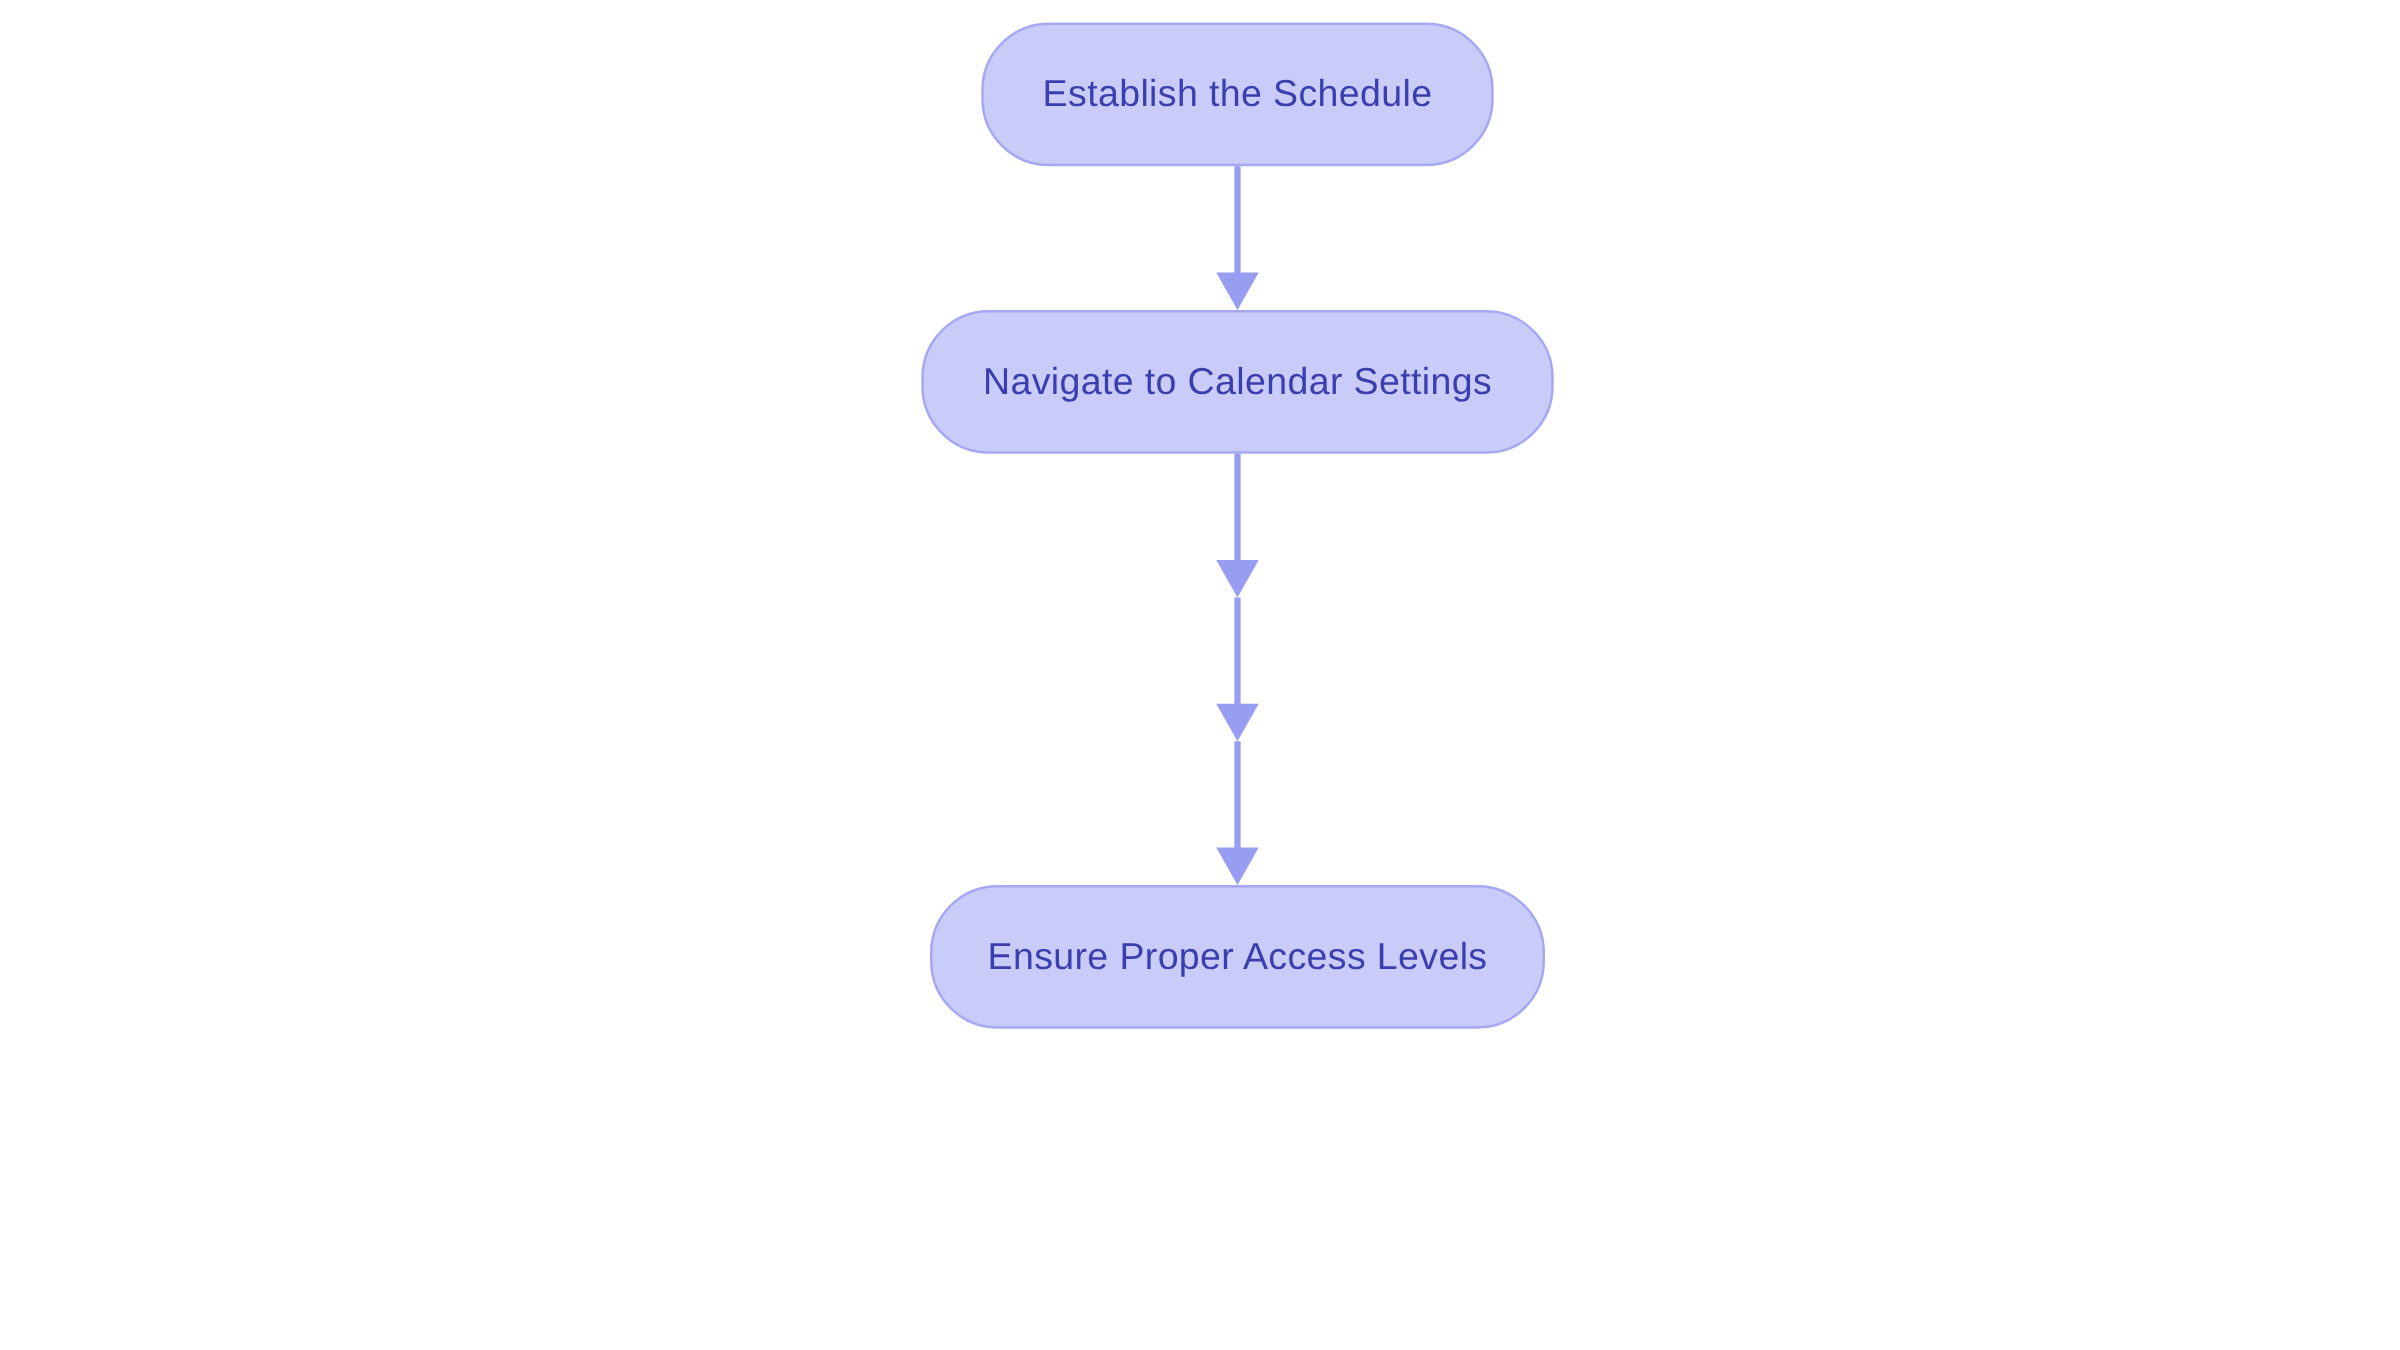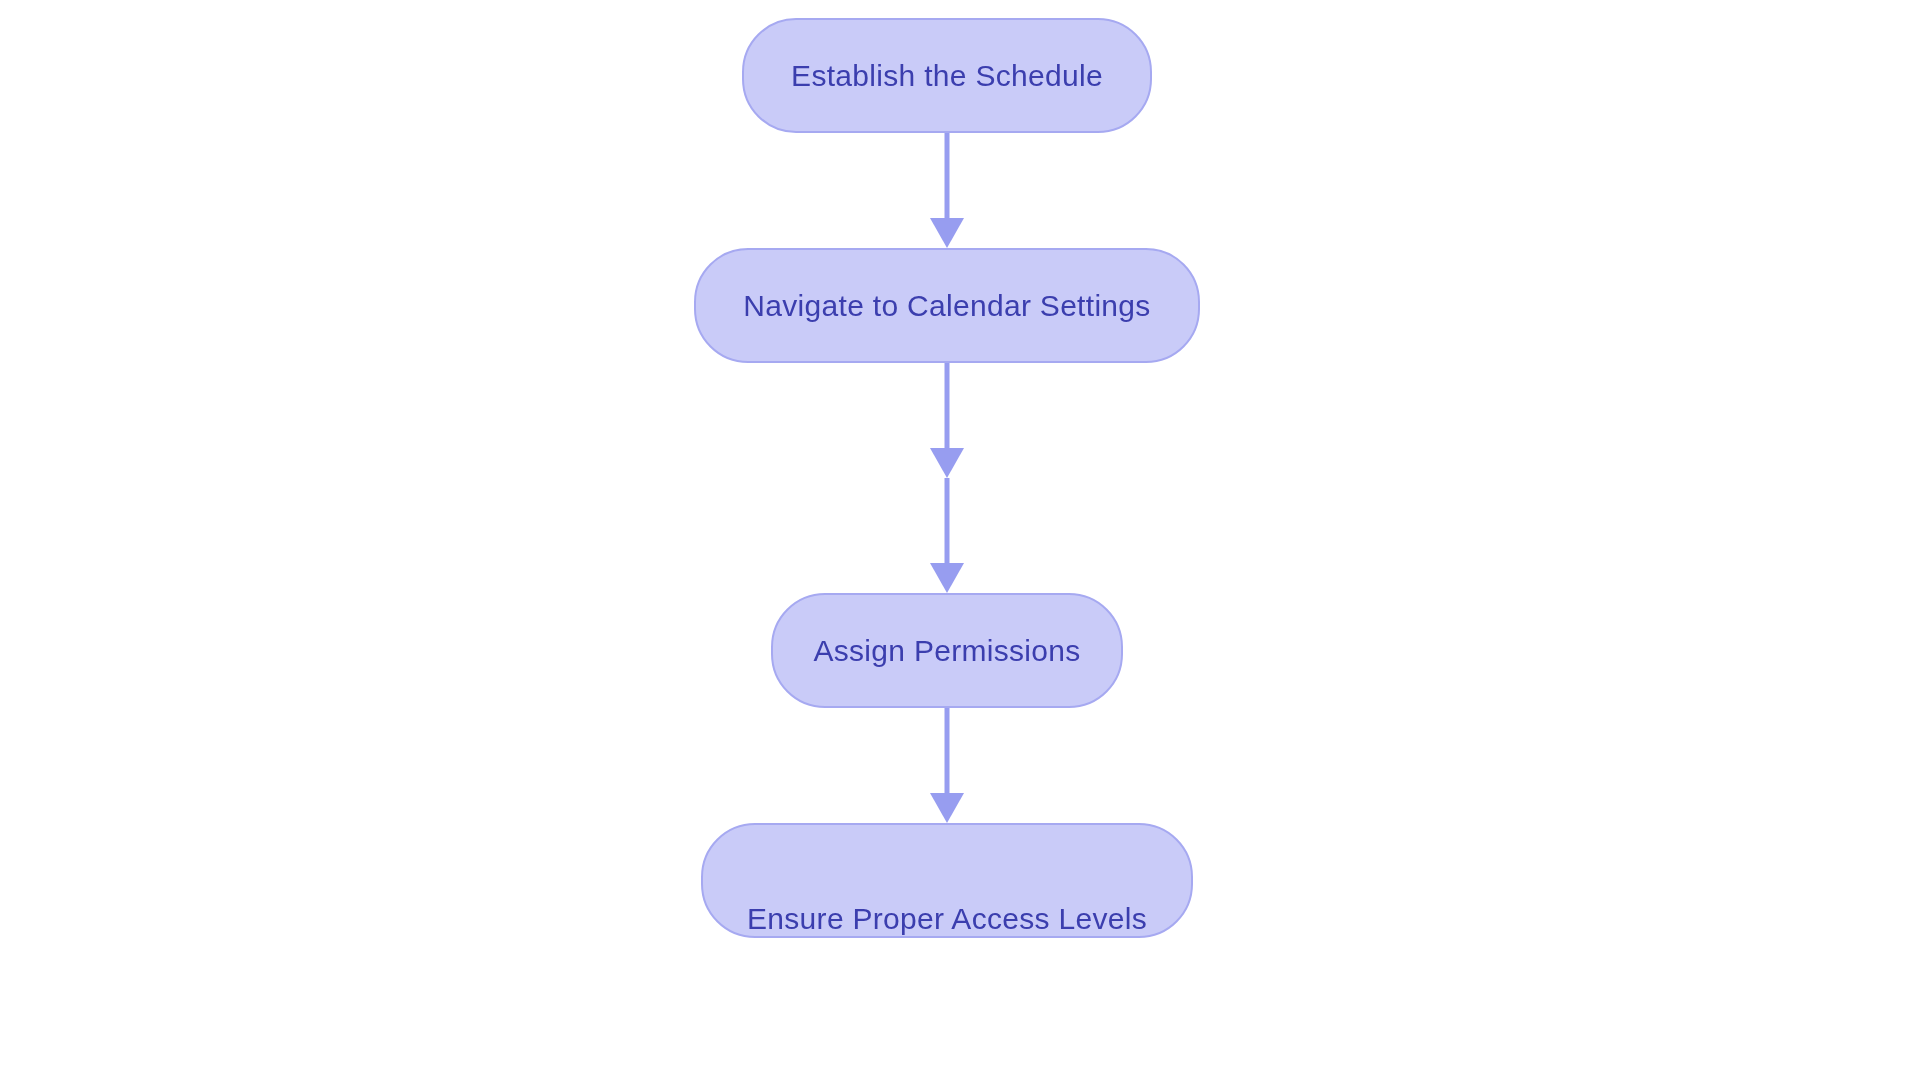--- a/index.html
+++ b/index.html
@@ -8,21 +8,21 @@
 
   .canvas {
     position: relative;
     width: 1920px;
     height: 1080px;
     background: var(--background, #ffffff);
   }
 
   .flow {
     position: absolute;
-    left: 947px;
+    left: 990px;
     top: 18px;
     transform: translateX(-50%);
     display: flex;
     flex-direction: column;
     align-items: center;
   }
 
   .node {
     height: 115px;
     border-radius: 54px;
@@ -34,21 +34,21 @@
     justify-content: center;
     font-size: 30px;
     letter-spacing: 0.3px;
     text-align: center;
     flex: 0 0 auto;
   }
   .node.w0 { width: 410px; }
   .node.w1 { width: 506px; text-align: center; }
   .node.w2 { width: 392px; }
   .node.w3 { width: 352px; }
-  .node.w4 { width: 492px; align-items: flex-end; }
+  .node.w4 { width: 492px; }
 
   .connector {
     position: relative;
     width: 36px;
     height: 115px;
     flex: 0 0 auto;
   }
   .connector .line {
     position: absolute;
     left: 50%;
@@ -93,23 +93,20 @@
       <div class="line"></div>
       <div class="head"></div>
     </div>
 
 
     <div class="connector">
       <div class="line"></div>
       <div class="head"></div>
     </div>
 
-    <div class="node w3">
-      <span>Assign Permissions</span>
-    </div>
 
     <div class="connector">
       <div class="line"></div>
       <div class="head"></div>
     </div>
 
     <div class="node w4">
       <span>Ensure Proper Access Levels</span>
     </div>
 

